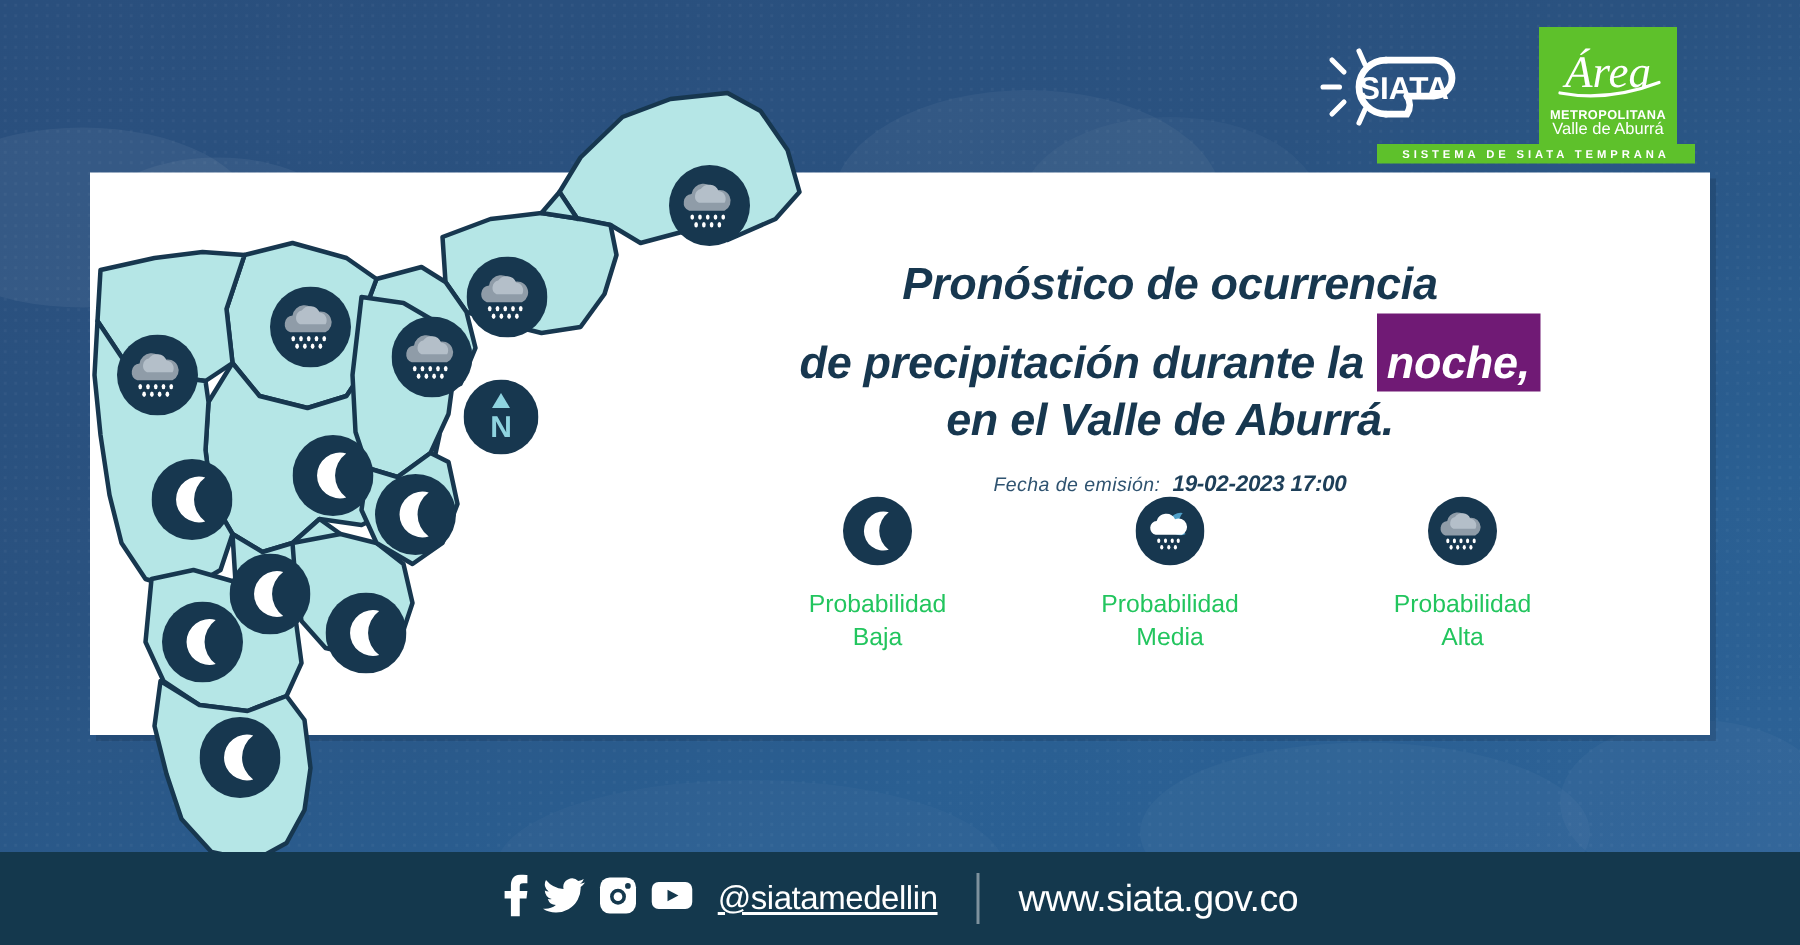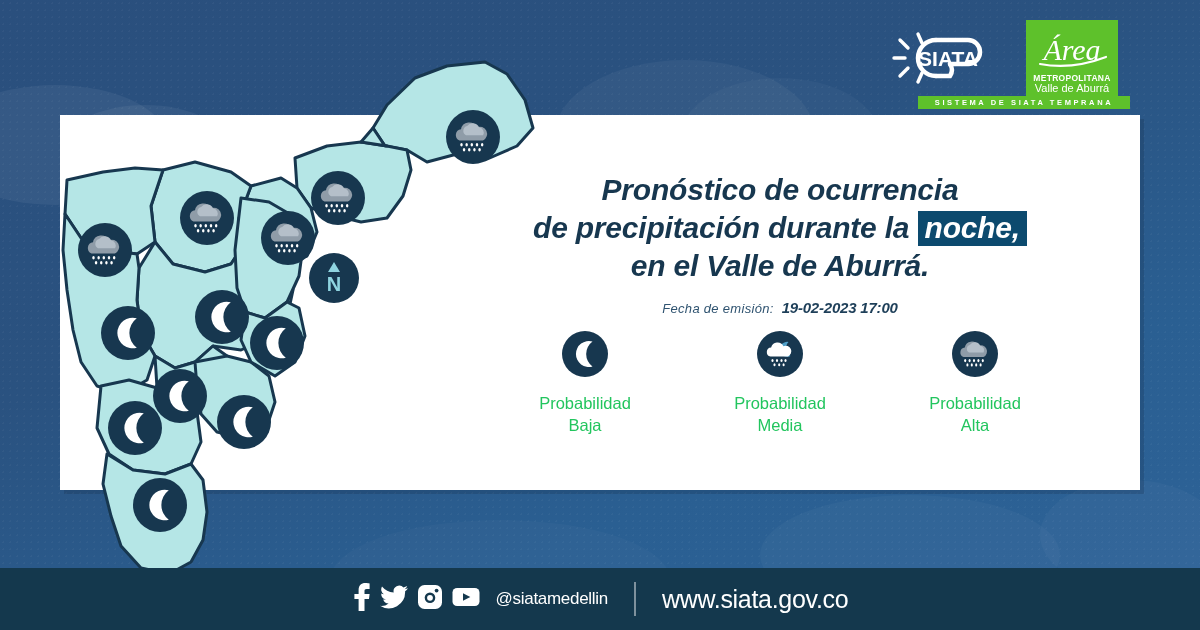--- a/index.html
+++ b/index.html
@@ -41,42 +41,42 @@
   
   #textblock {
     position:absolute; left:470px; top:171px; width:620px;
     z-index:7; text-align:center;font-style:italic;
   }
   #headline {
     color:#17374f; font-weight:bold; font-size:30px; line-height:38px;
     letter-spacing:-.2px;
   }
   .hl {
-    background:#0c4a6e; color:#ffffff; padding:1px 7px 3px 7px;
+    background:#701a75; color:#ffffff; padding:18px 7px 3px 7px;
     display:inline-block; line-height:31px;
   }
   #fecha-row {
     margin-top:14px; color:#2f5370; font-size:17px;
     display:flex; justify-content:center; align-items:baseline; gap:8px;
   }
   #fecha-label { font-size:13px; letter-spacing:.3px; }
   #fecha-value { font-size:15px; color:#1e3f59; font-weight:bold; letter-spacing:-.2px; }
   
   #legend {
     position:absolute; left:470px; top:330px; width:620px;
     z-index:7; display:flex; justify-content:space-between; padding:0 30px;
   }
   .legend-item { width:170px; text-align:center; }
   .legend-icon { height:48px; display:flex; align-items:center; justify-content:center; }
   .legend-label {
     margin-top:14px; color:#22c55e; font-size:16.5px; line-height:22px;
   }
   
   #logos { position:absolute; right:70px; top:18px; z-index:8;
-           display:flex; align-items:flex-end; gap:16px; }
+           display:flex; align-items:flex-start; gap:28px; }
   #siata-logo { margin-top:10px; }
   #area-logo { width:104px; }
   #area-box {
     background:#5ec12b; width:92px; height:78px; position:relative;
     display:flex; flex-direction:column; align-items:center; justify-content:flex-end;
     padding-bottom:4px;
   }
   #area-script {
     position:absolute; top:4px; left:0; right:0; height:48px;
   }
@@ -90,21 +90,21 @@
   #siata-tag span {
     color:#ffffff; font-size:7.5px; font-weight:bold; letter-spacing:2.6px;
   }
   
   #footer {
     position:absolute; left:0; bottom:0; width:1200px; height:62px;
     background:#14384d; z-index:9;
     display:flex; align-items:center; justify-content:center; gap:0;
   }
   #social { display:flex; align-items:center; gap:9px; }
-  #handle { color:#ffffff; font-size:17px; margin-left:16px; letter-spacing:-.3px; }
+  #handle { color:#ffffff; font-size:22px; margin-left:16px; letter-spacing:-.3px;text-decoration:underline; }
   #divider { width:2px; height:34px; background:rgba(255,255,255,.45); margin:0 26px; }
   #website { color:#ffffff; font-size:25px; letter-spacing:-.3px; }
 </style>
 </head>
 <body>
 
 <div id="bg">
   <div class="grad"></div>
   <div class="bgcloud" style="left:-60px; top:85px; width:230px; height:120px;"></div>
   <div class="bgcloud" style="left:60px; top:105px; width:170px; height:90px;"></div>

